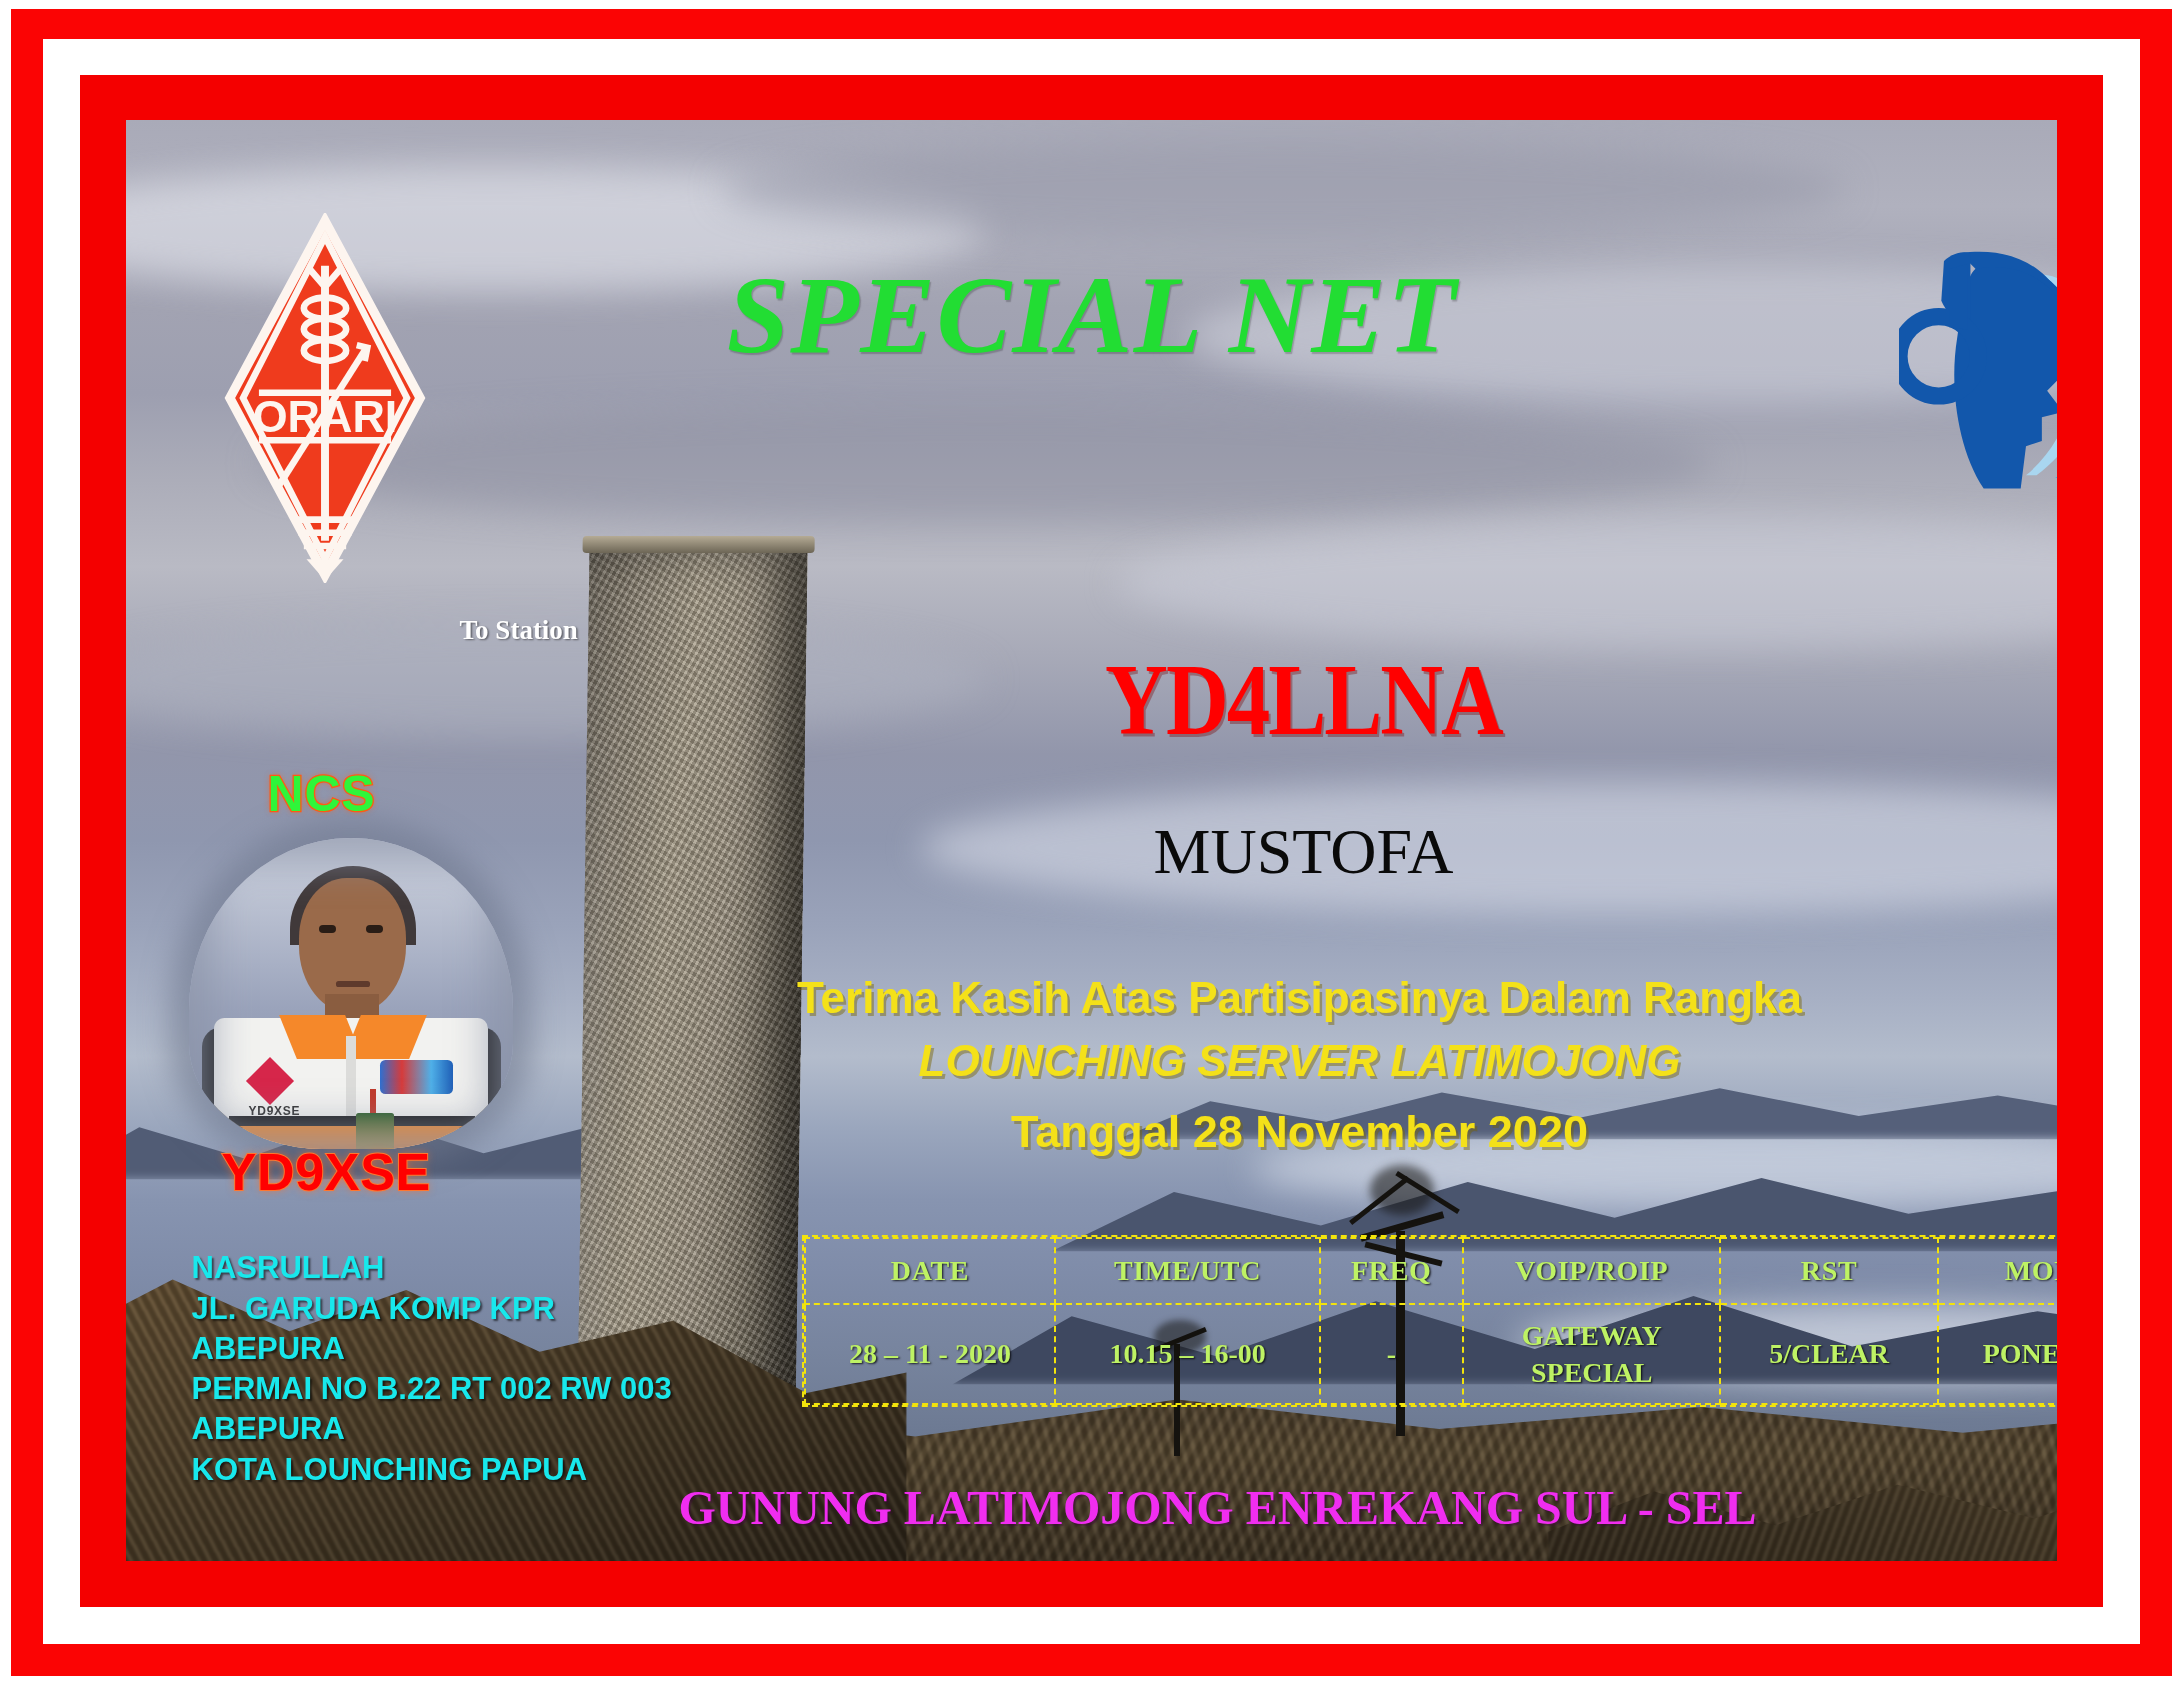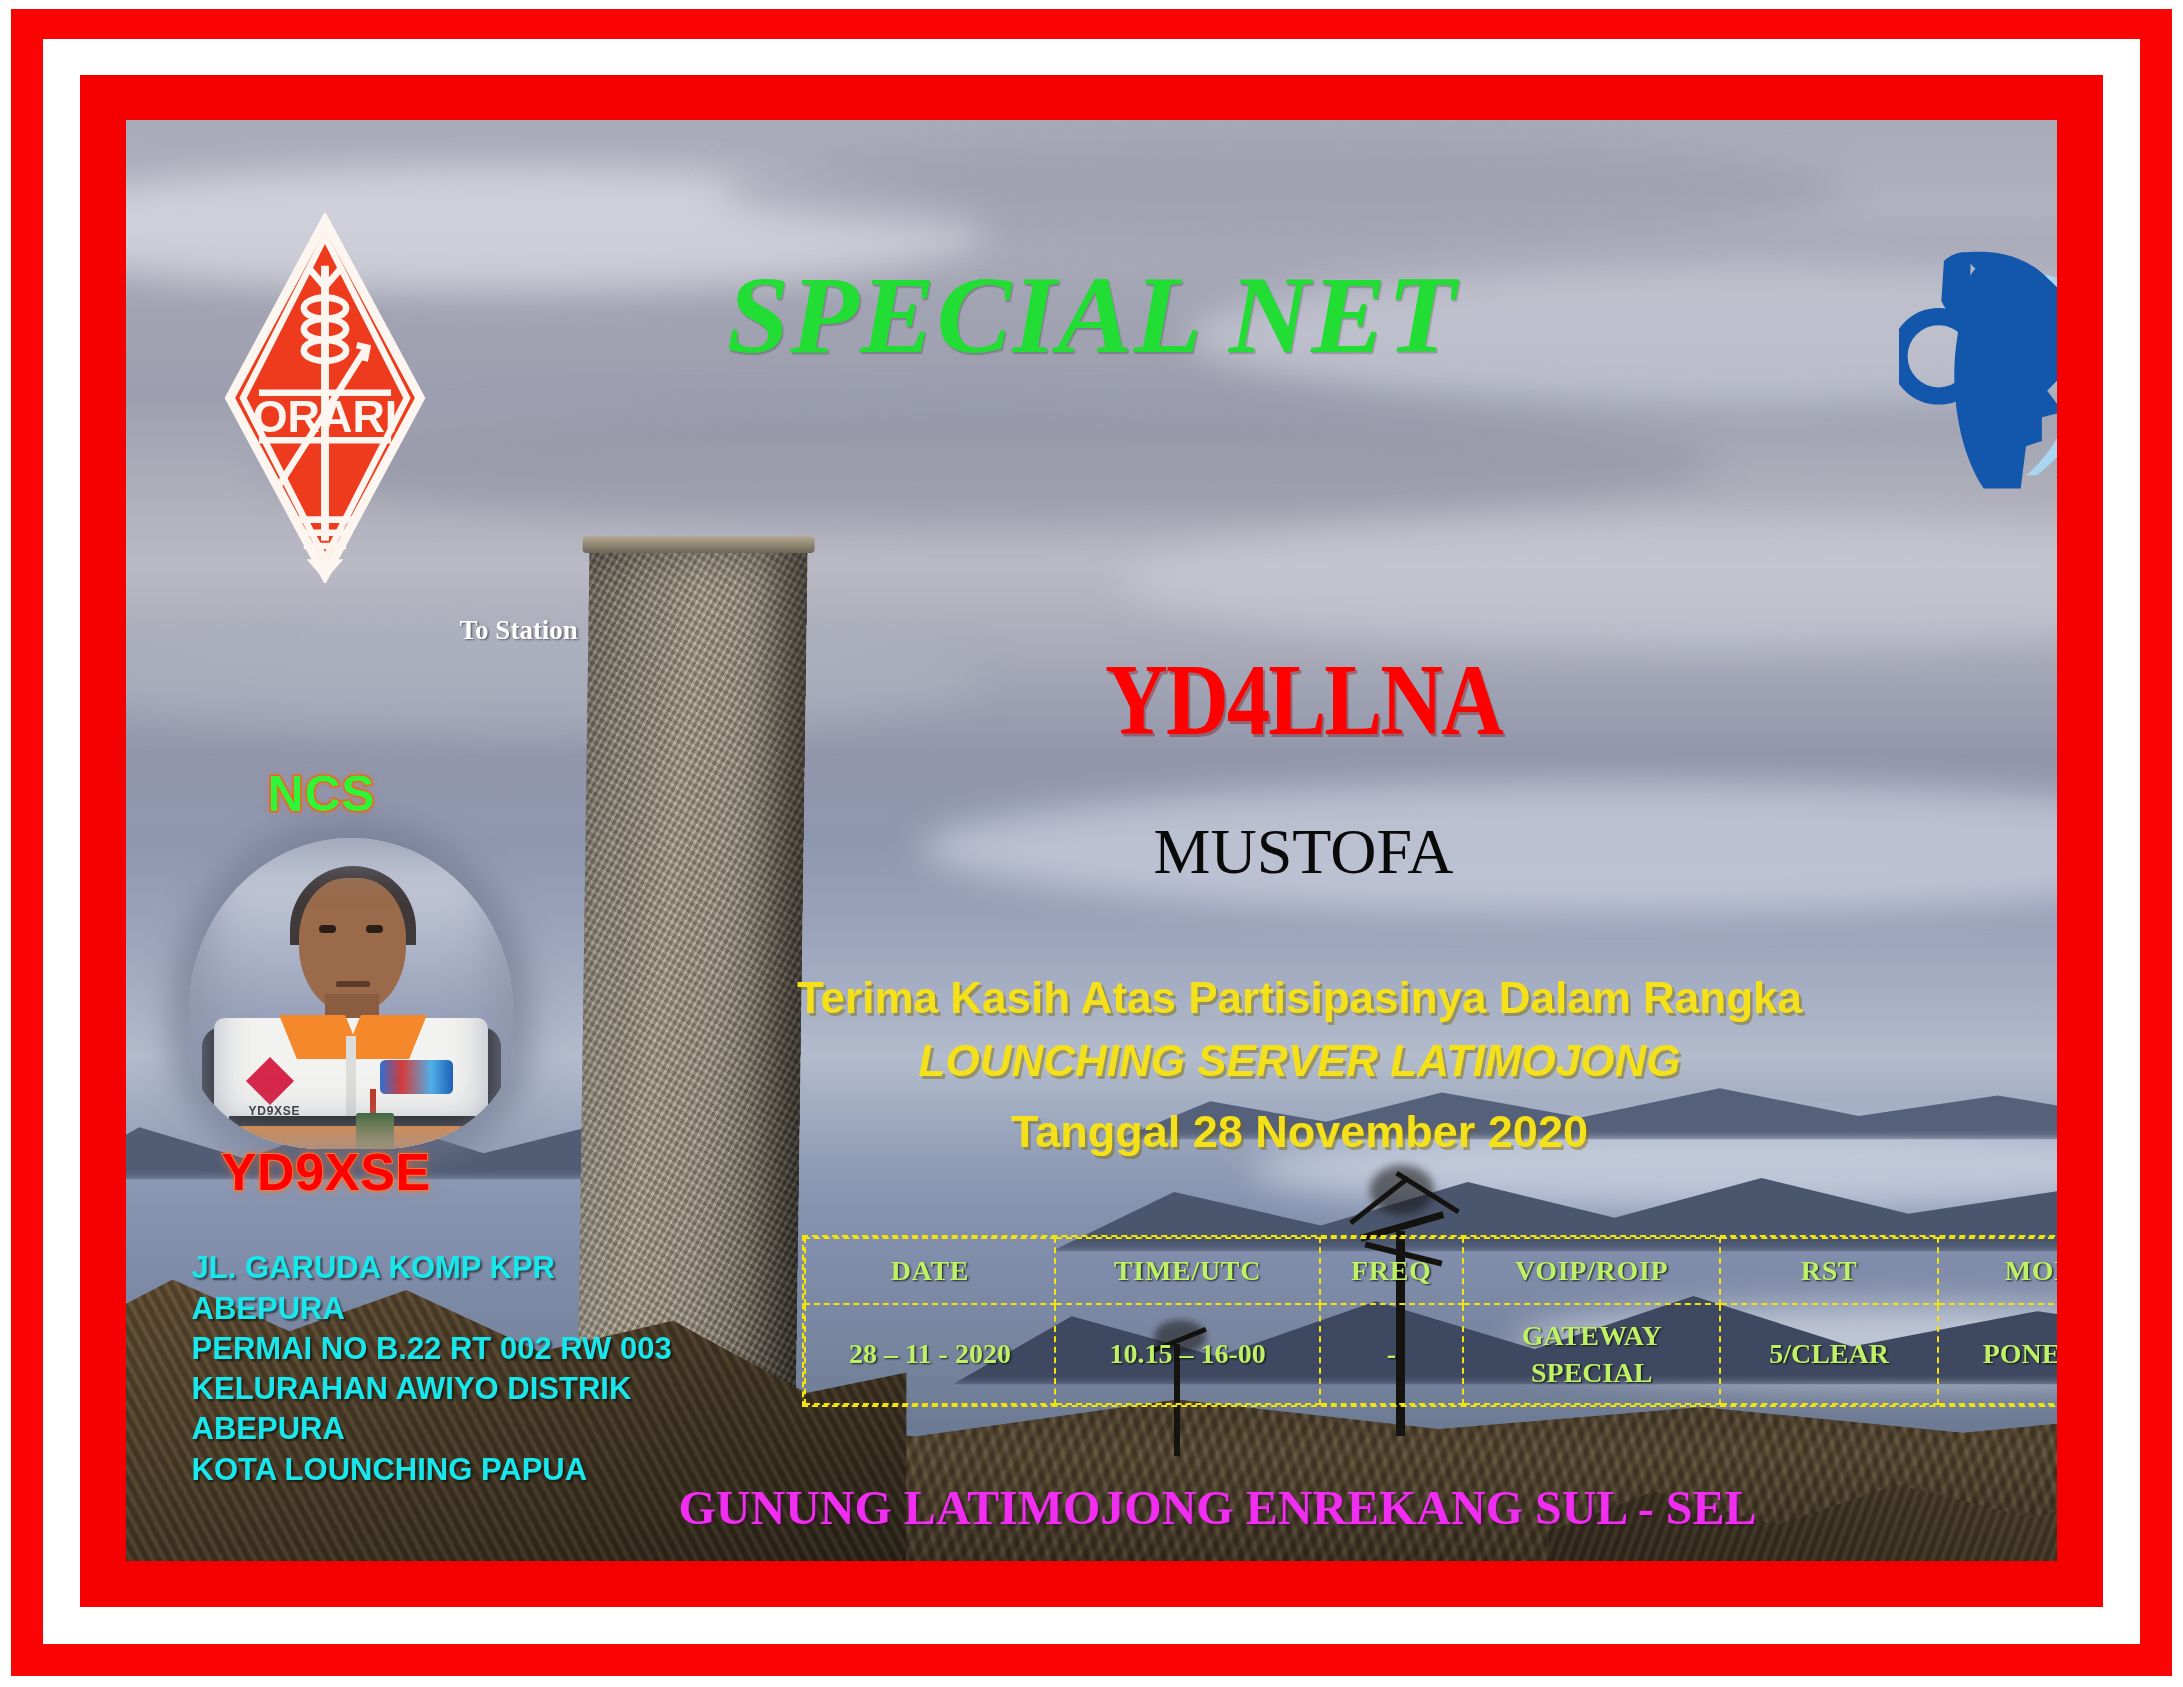--- a/index.html
+++ b/index.html
@@ -295,24 +295,24 @@
                     <div>SPECIAL</div>
                   </td>
                   <td>5/CLEAR</td>
                   <td>PONE/CW</td>
                 </tr>
               </tbody>
             </table>
           </div>
 
           <div id="addr">
+            <div>NASRULLAH</div>
             <div>JL. GARUDA KOMP KPR</div>
             <div>ABEPURA</div>
             <div>PERMAI NO B.22 RT 002 RW 003</div>
-            <div>KELURAHAN AWIYO DISTRIK</div>
             <div>ABEPURA</div>
             <div>KOTA LOUNCHING PAPUA</div>
           </div>
 
           <div class="t" id="location">GUNUNG LATIMOJONG ENREKANG SUL - SEL</div>
 
         </div>
       </div>
     </div>
   </div>

